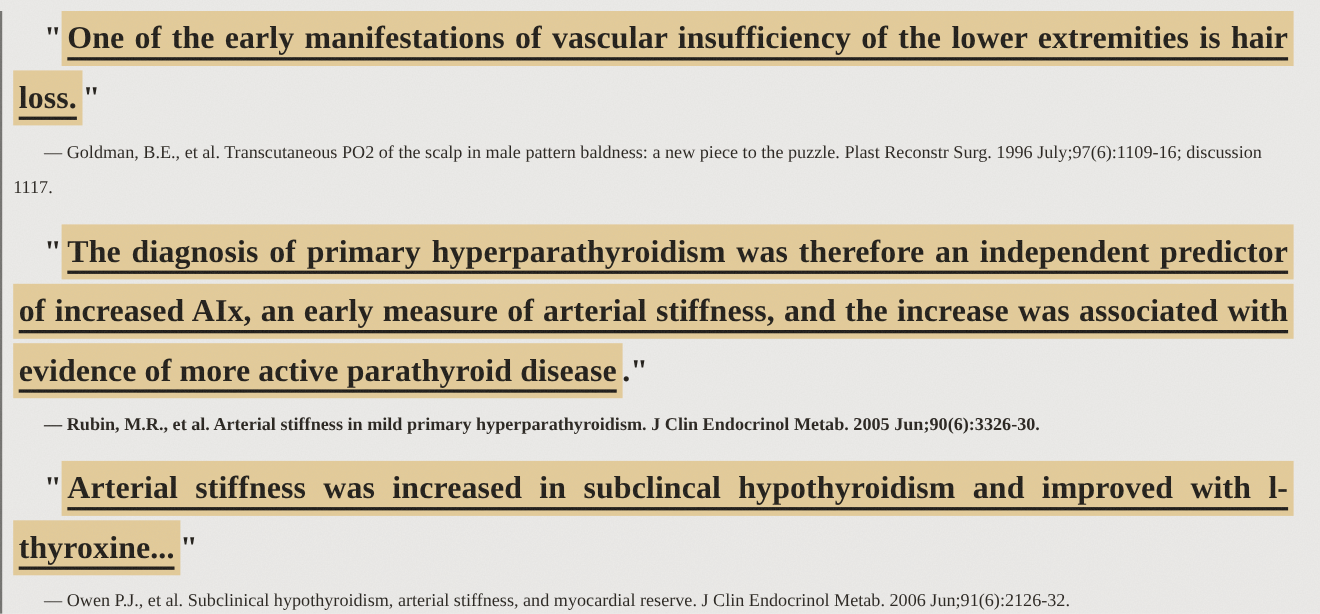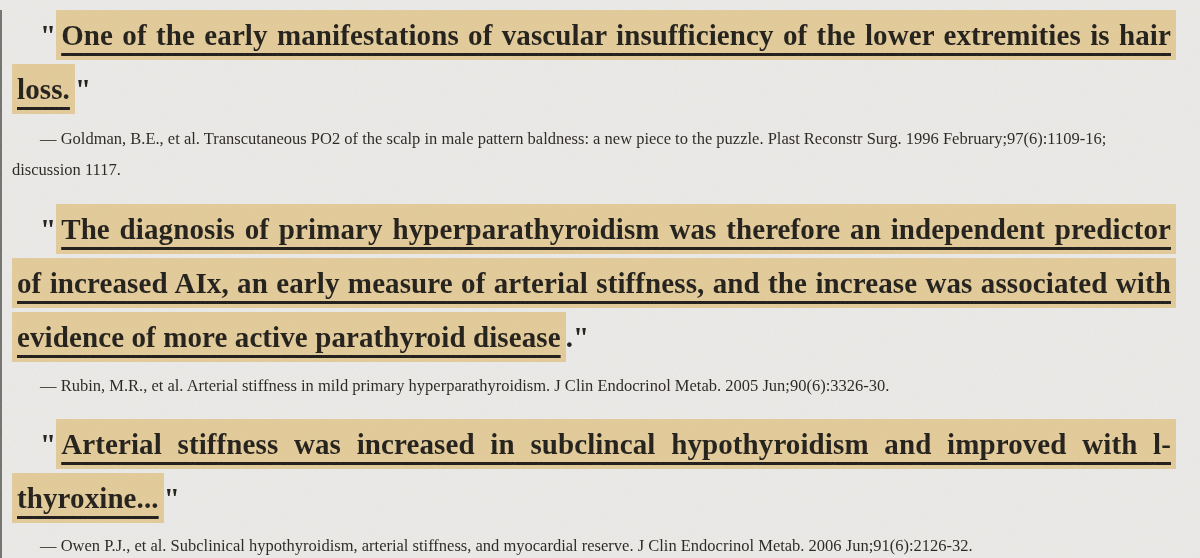--- a/index.html
+++ b/index.html
@@ -64,33 +64,33 @@
   .citation {
     margin: 0;
     font-size: 16.5px;
     line-height: 31px;
     color: #211d18;
     text-indent: 28px;
     text-align: left;
   }
   .m-c1 { margin-top: 7px; }
   .m-q2 { margin-top: 17px; }
-  .m-c2 { margin-top: 6px; }
+  .m-c2 { margin-top: 6px; font-weight: bold; }
   .m-q3 { margin-top: 16px; }
   .m-c3 { margin-top: 5px; }
 </style>
 </head>
 <body>
 
 <div class="page">
 
   <div class="edge-line"></div>
 
   <p class="quote m-q1"><span class="mark">"</span><span class="hl">One of the early manifestations of vascular insufficiency of the lower extremities is hair loss.</span><span class="mark">"</span></p>
-  <p class="citation m-c1">— Goldman, B.E., et al. Transcutaneous PO2 of the scalp in male pattern baldness: a new piece to the puzzle. Plast Reconstr Surg. 1996 February;97(6):1109-16; discussion 1117.</p>
+  <p class="citation m-c1">— Goldman, B.E., et al. Transcutaneous PO2 of the scalp in male pattern baldness: a new piece to the puzzle. Plast Reconstr Surg. 1996 July;97(6):1109-16; discussion 1117.</p>
 
   <p class="quote m-q2"><span class="mark">"</span><span class="hl">The diagnosis of primary hyperparathyroidism was therefore an independent predictor of increased AIx, an early measure of arterial stiffness, and the increase was associated with evidence of more active parathyroid disease</span><span class="mark">."</span></p>
   <p class="citation m-c2">— Rubin, M.R., et al. Arterial stiffness in mild primary hyperparathyroidism. J Clin Endocrinol Metab. 2005 Jun;90(6):3326-30.</p>
 
   <p class="quote m-q3"><span class="mark">"</span><span class="hl">Arterial stiffness was increased in subclincal hypothyroidism and improved with l-thyroxine...</span><span class="mark">"</span></p>
   <p class="citation m-c3">— Owen P.J., et al. Subclinical hypothyroidism, arterial stiffness, and myocardial reserve. J Clin Endocrinol Metab. 2006 Jun;91(6):2126-32.</p>
 
   <svg class="grain-overlay" xmlns="http://www.w3.org/2000/svg">
     <defs>
       <filter id="grainFilter" x="0" y="0" width="100%" height="100%">

